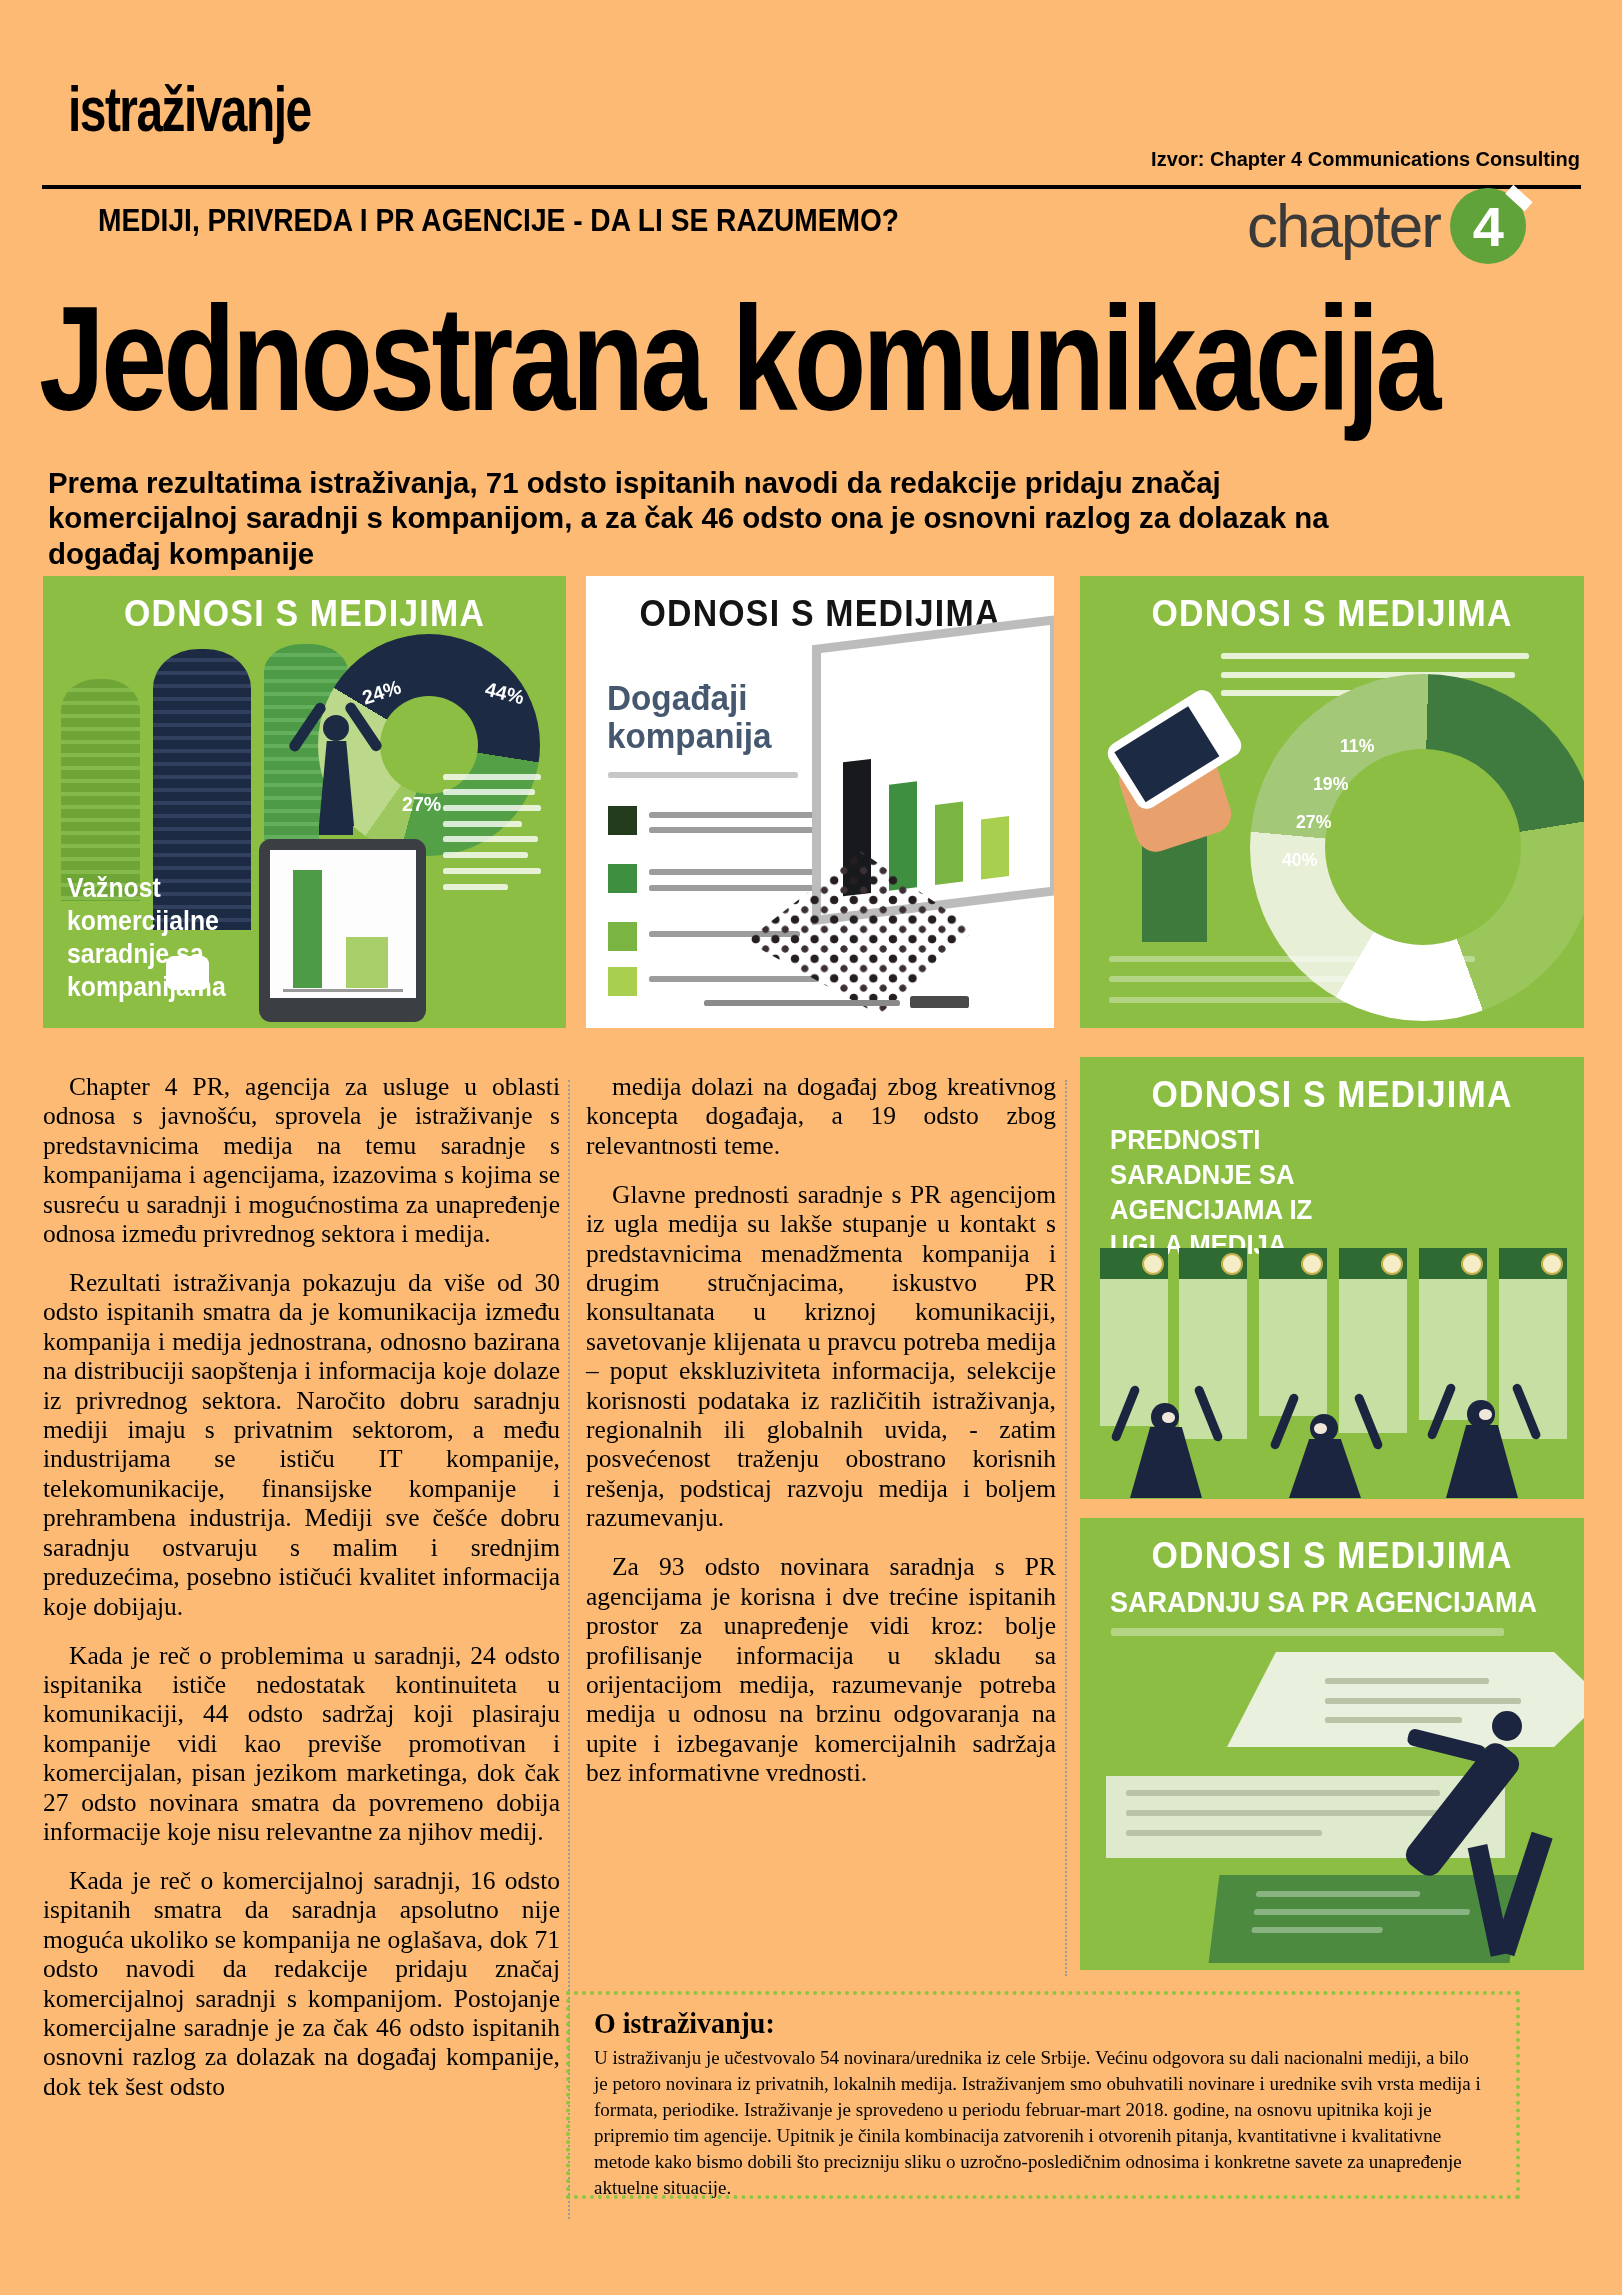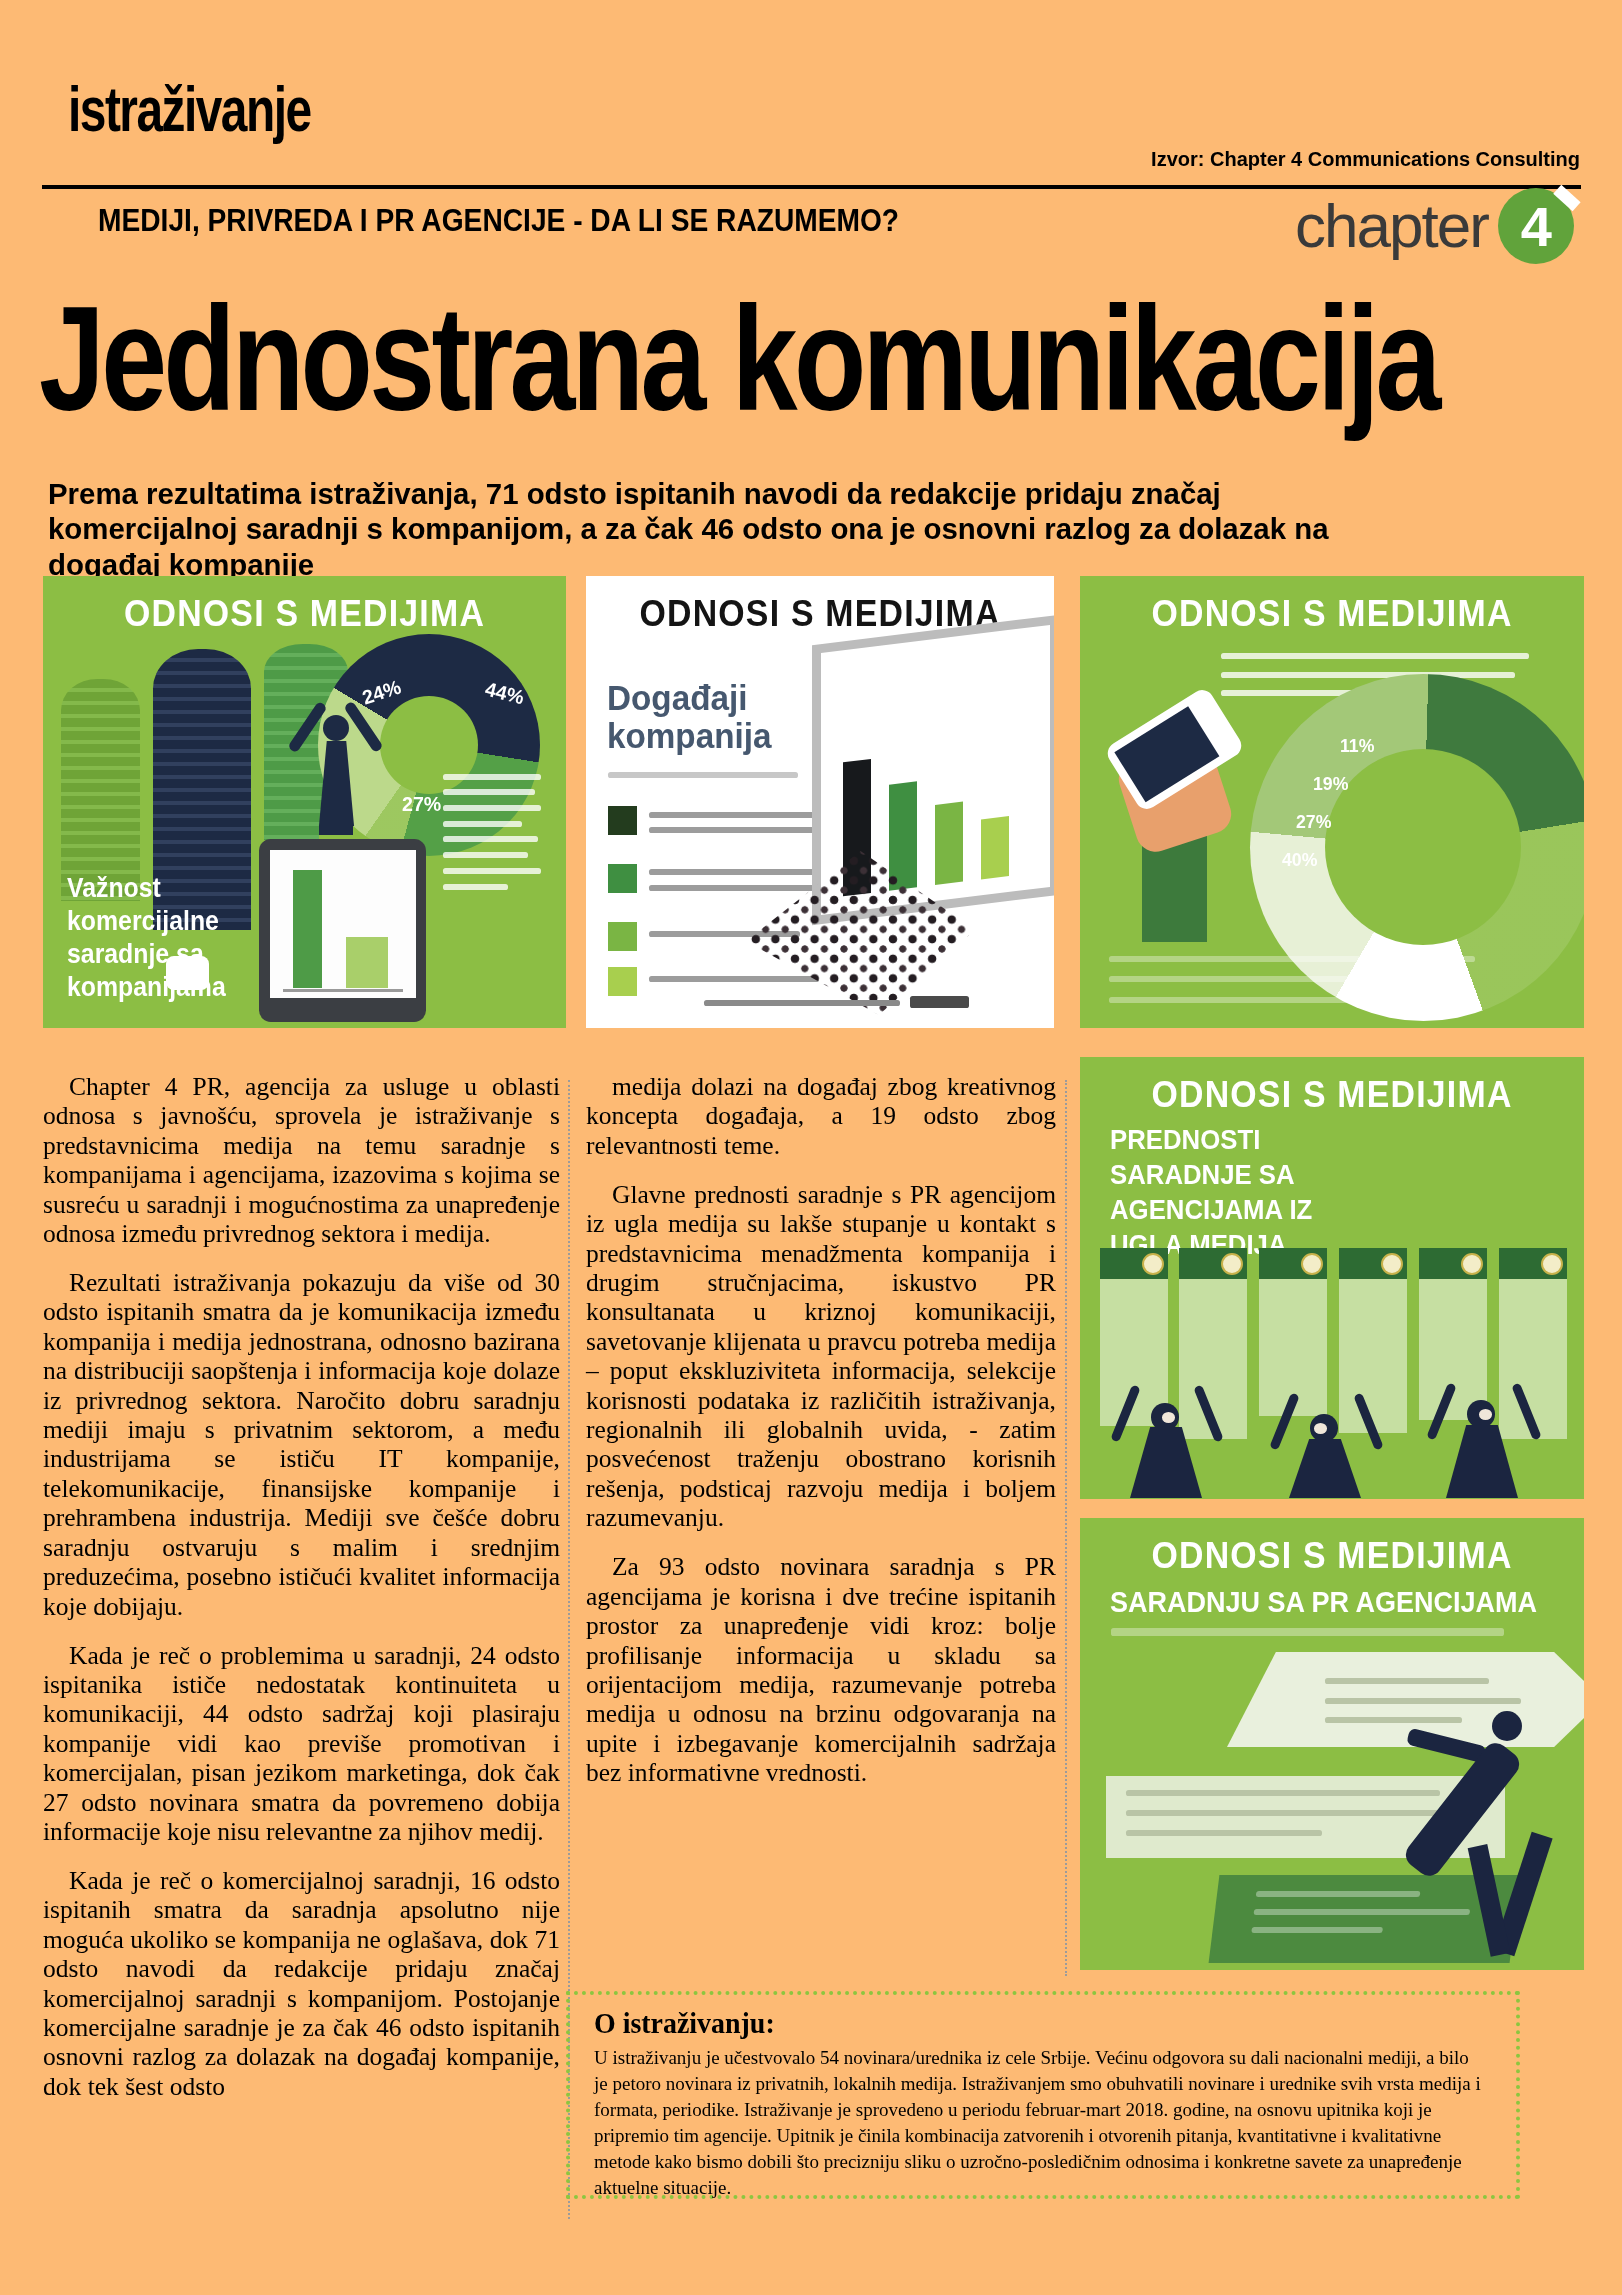--- a/index.html
+++ b/index.html
@@ -7,30 +7,30 @@
         font-family:"Liberation Sans",sans-serif;color:#000;overflow:hidden;margin:0 auto;}
 
   
   .section-label{position:absolute;left:68px;top:73px;font-size:63px;font-weight:700;
         letter-spacing:-2px;transform:scaleX(0.76);transform-origin:left top;white-space:nowrap;}
   .source-label{position:absolute;right:43px;top:148px;font-size:20px;font-weight:700;}
   .top-rule{position:absolute;left:42px;right:42px;top:185px;height:3.9px;background:#000;}
   .kicker{position:absolute;left:98px;top:202px;font-size:32px;font-weight:700;
         transform:scaleX(0.88);transform-origin:left top;white-space:nowrap;}
   .logo{position:absolute;left:1247px;top:188px;display:flex;align-items:center;}
-  .logo-word{font-size:62px;color:#3a3a3a;letter-spacing:-2px;line-height:1;margin-left:48px;}
+  .logo-word{font-size:62px;color:#3a3a3a;letter-spacing:-2px;line-height:1;}
   .logo-4{position:relative;width:76px;height:76px;margin-left:10.5px;border-radius:50%;
         background:#61a33b;}
   .logo-4 .numeral{position:absolute;left:0;top:0;width:100%;height:100%;display:flex;
         align-items:center;justify-content:center;color:#fff;font-size:56px;font-weight:700;}
   .logo-4:after{content:"";position:absolute;right:-5.2px;top:3.9px;width:26px;height:11.8px;
         background:#fff;transform:rotate(42deg);}
   .headline{position:absolute;left:39px;top:274px;font-size:148px;font-weight:700;
         letter-spacing:-4.6px;transform:scaleX(0.80);transform-origin:left top;white-space:nowrap;}
-  .lede{position:absolute;left:48px;top:465px;width:1302px;font-size:29.4px;font-weight:700;line-height:1.2;margin-top:11px;}
+  .lede{position:absolute;left:48px;top:465px;width:1302px;font-size:29.4px;font-weight:700;line-height:1.2;}
 
   
   .panel{position:absolute;background:#8cbe44;overflow:hidden;}
   .p1{left:43px;top:576px;width:523px;height:452px;}
   .p2{left:586px;top:576px;width:468px;height:452px;background:#ffffff;}
   .p3{left:1080px;top:576px;width:504px;height:452px;}
   .p4{left:1080px;top:1057px;width:504px;height:442px;}
   .p5{left:1080px;top:1518px;width:504px;height:452px;}
   .panel-title{position:absolute;top:17px;left:0;width:100%;text-align:center;color:#fff;
         font-weight:700;font-size:36px;letter-spacing:1.3px;transform:scaleX(0.94);

